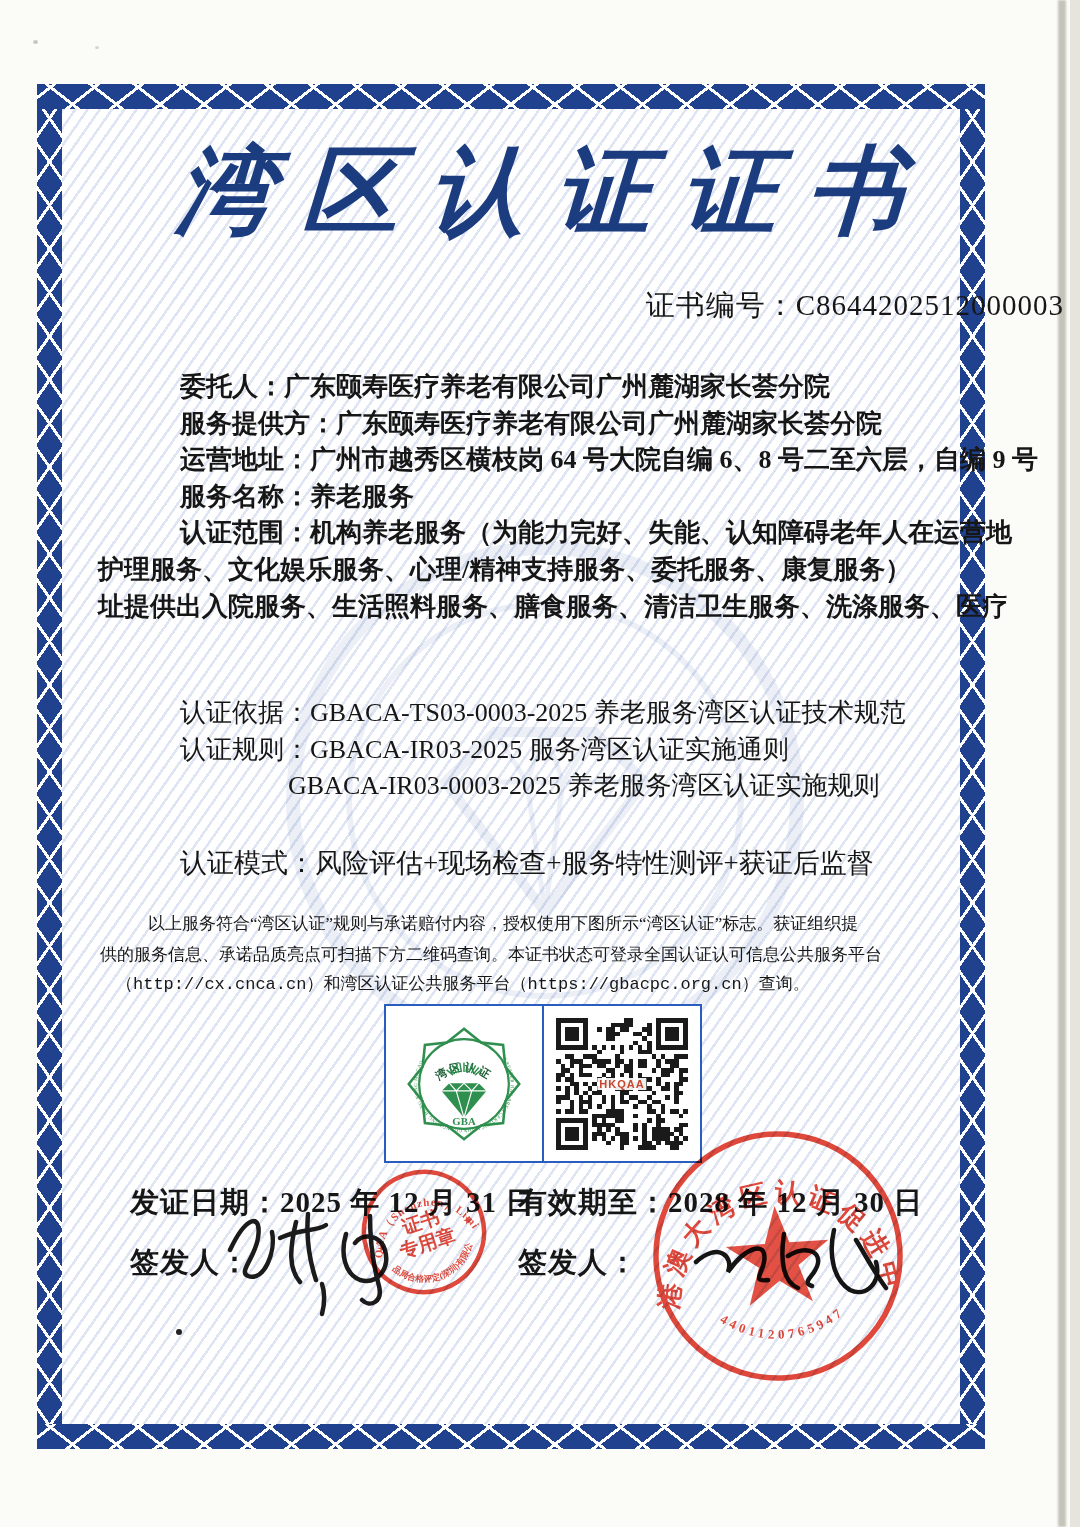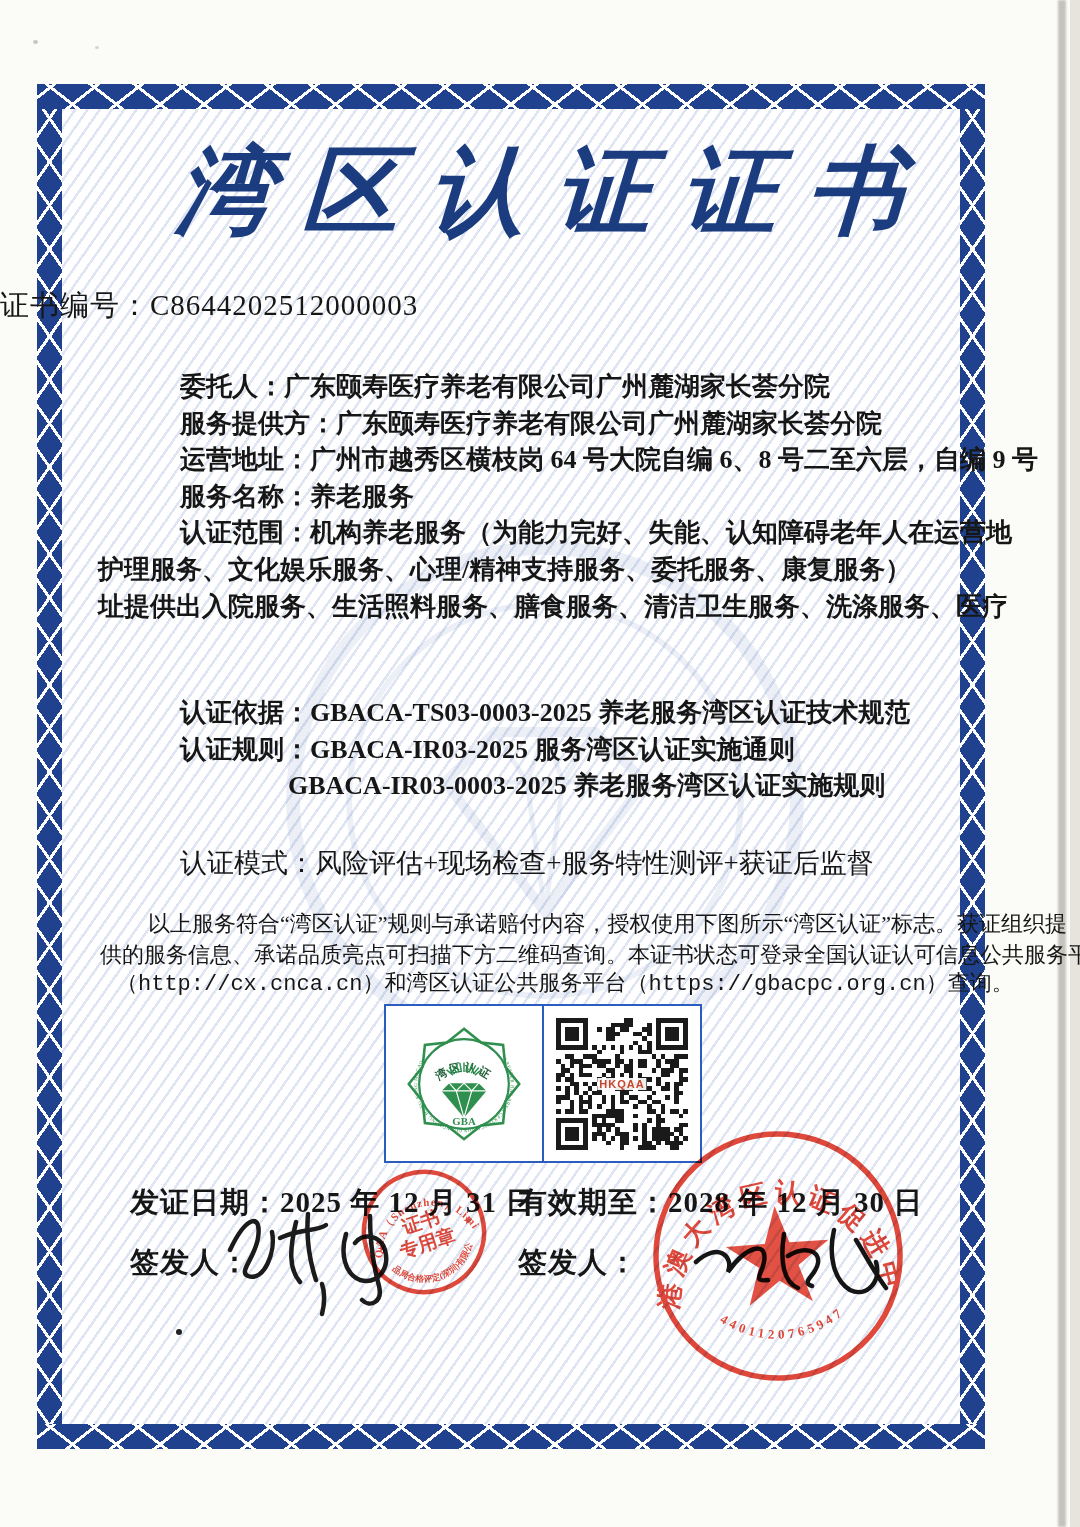--- a/index.html
+++ b/index.html
@@ -46,28 +46,28 @@
     background-image:repeating-linear-gradient(125deg,rgba(148,168,214,.30) 0 2.5px,transparent 2.5px 10px);
   }
   .watermark{position:absolute;left:265px;top:520px;width:560px;height:560px;opacity:.09;pointer-events:none;}
 
   
   .title{
     position:absolute;left:0;top:128px;width:1080px;text-align:center;
     font-size:96px;font-weight:700;font-style:italic;color:var(--title-blue);
     letter-spacing:30px;text-indent:30px;transform:skewX(-3deg);
   }
-  .certno{position:absolute;left:0;top:286px;width:1064px;text-align:left;font-size:29px;letter-spacing:1px;}
+  .certno{position:absolute;left:0;top:286px;width:1064px;text-align:right;font-size:29px;letter-spacing:1px;}
   .body-block{position:absolute;left:98px;top:369px;width:900px;font-size:26px;line-height:36.6px;font-weight:bold;}
   .line{white-space:nowrap;}
   .ind{padding-left:82px;}
-  .basis-block{position:absolute;left:98px;top:695px;width:900px;font-size:26px;line-height:36.6px;font-weight:bold;}
+  .basis-block{position:absolute;left:98px;top:695px;width:900px;font-size:26px;line-height:36.6px;}
   .ind2{padding-left:190px;}
   .mode-line{position:absolute;left:180px;top:845px;width:820px;font-size:27px;white-space:nowrap;}
-  .notice-block{position:absolute;left:100px;top:909px;width:900px;font-size:22px;line-height:30.5px;}
+  .notice-block{position:absolute;left:100px;top:909px;width:900px;font-size:17px;line-height:30.5px;}
   .nind{padding-left:48px;}
   .nind2{padding-left:16px;font-family:Liberation Mono, monospace;}
 
   
   .badges{position:absolute;left:384px;top:1004px;display:flex;}
   .bbox{width:156px;height:155px;background:#fff;border:2px solid #2b5cbf;display:flex;align-items:center;justify-content:center;}
   .bbox + .bbox{border-left:none;}
   .qr-wrap{position:relative;width:132px;height:132px;}
   .qr-label{
     position:absolute;left:50%;top:50%;transform:translate(-50%,-50%);

